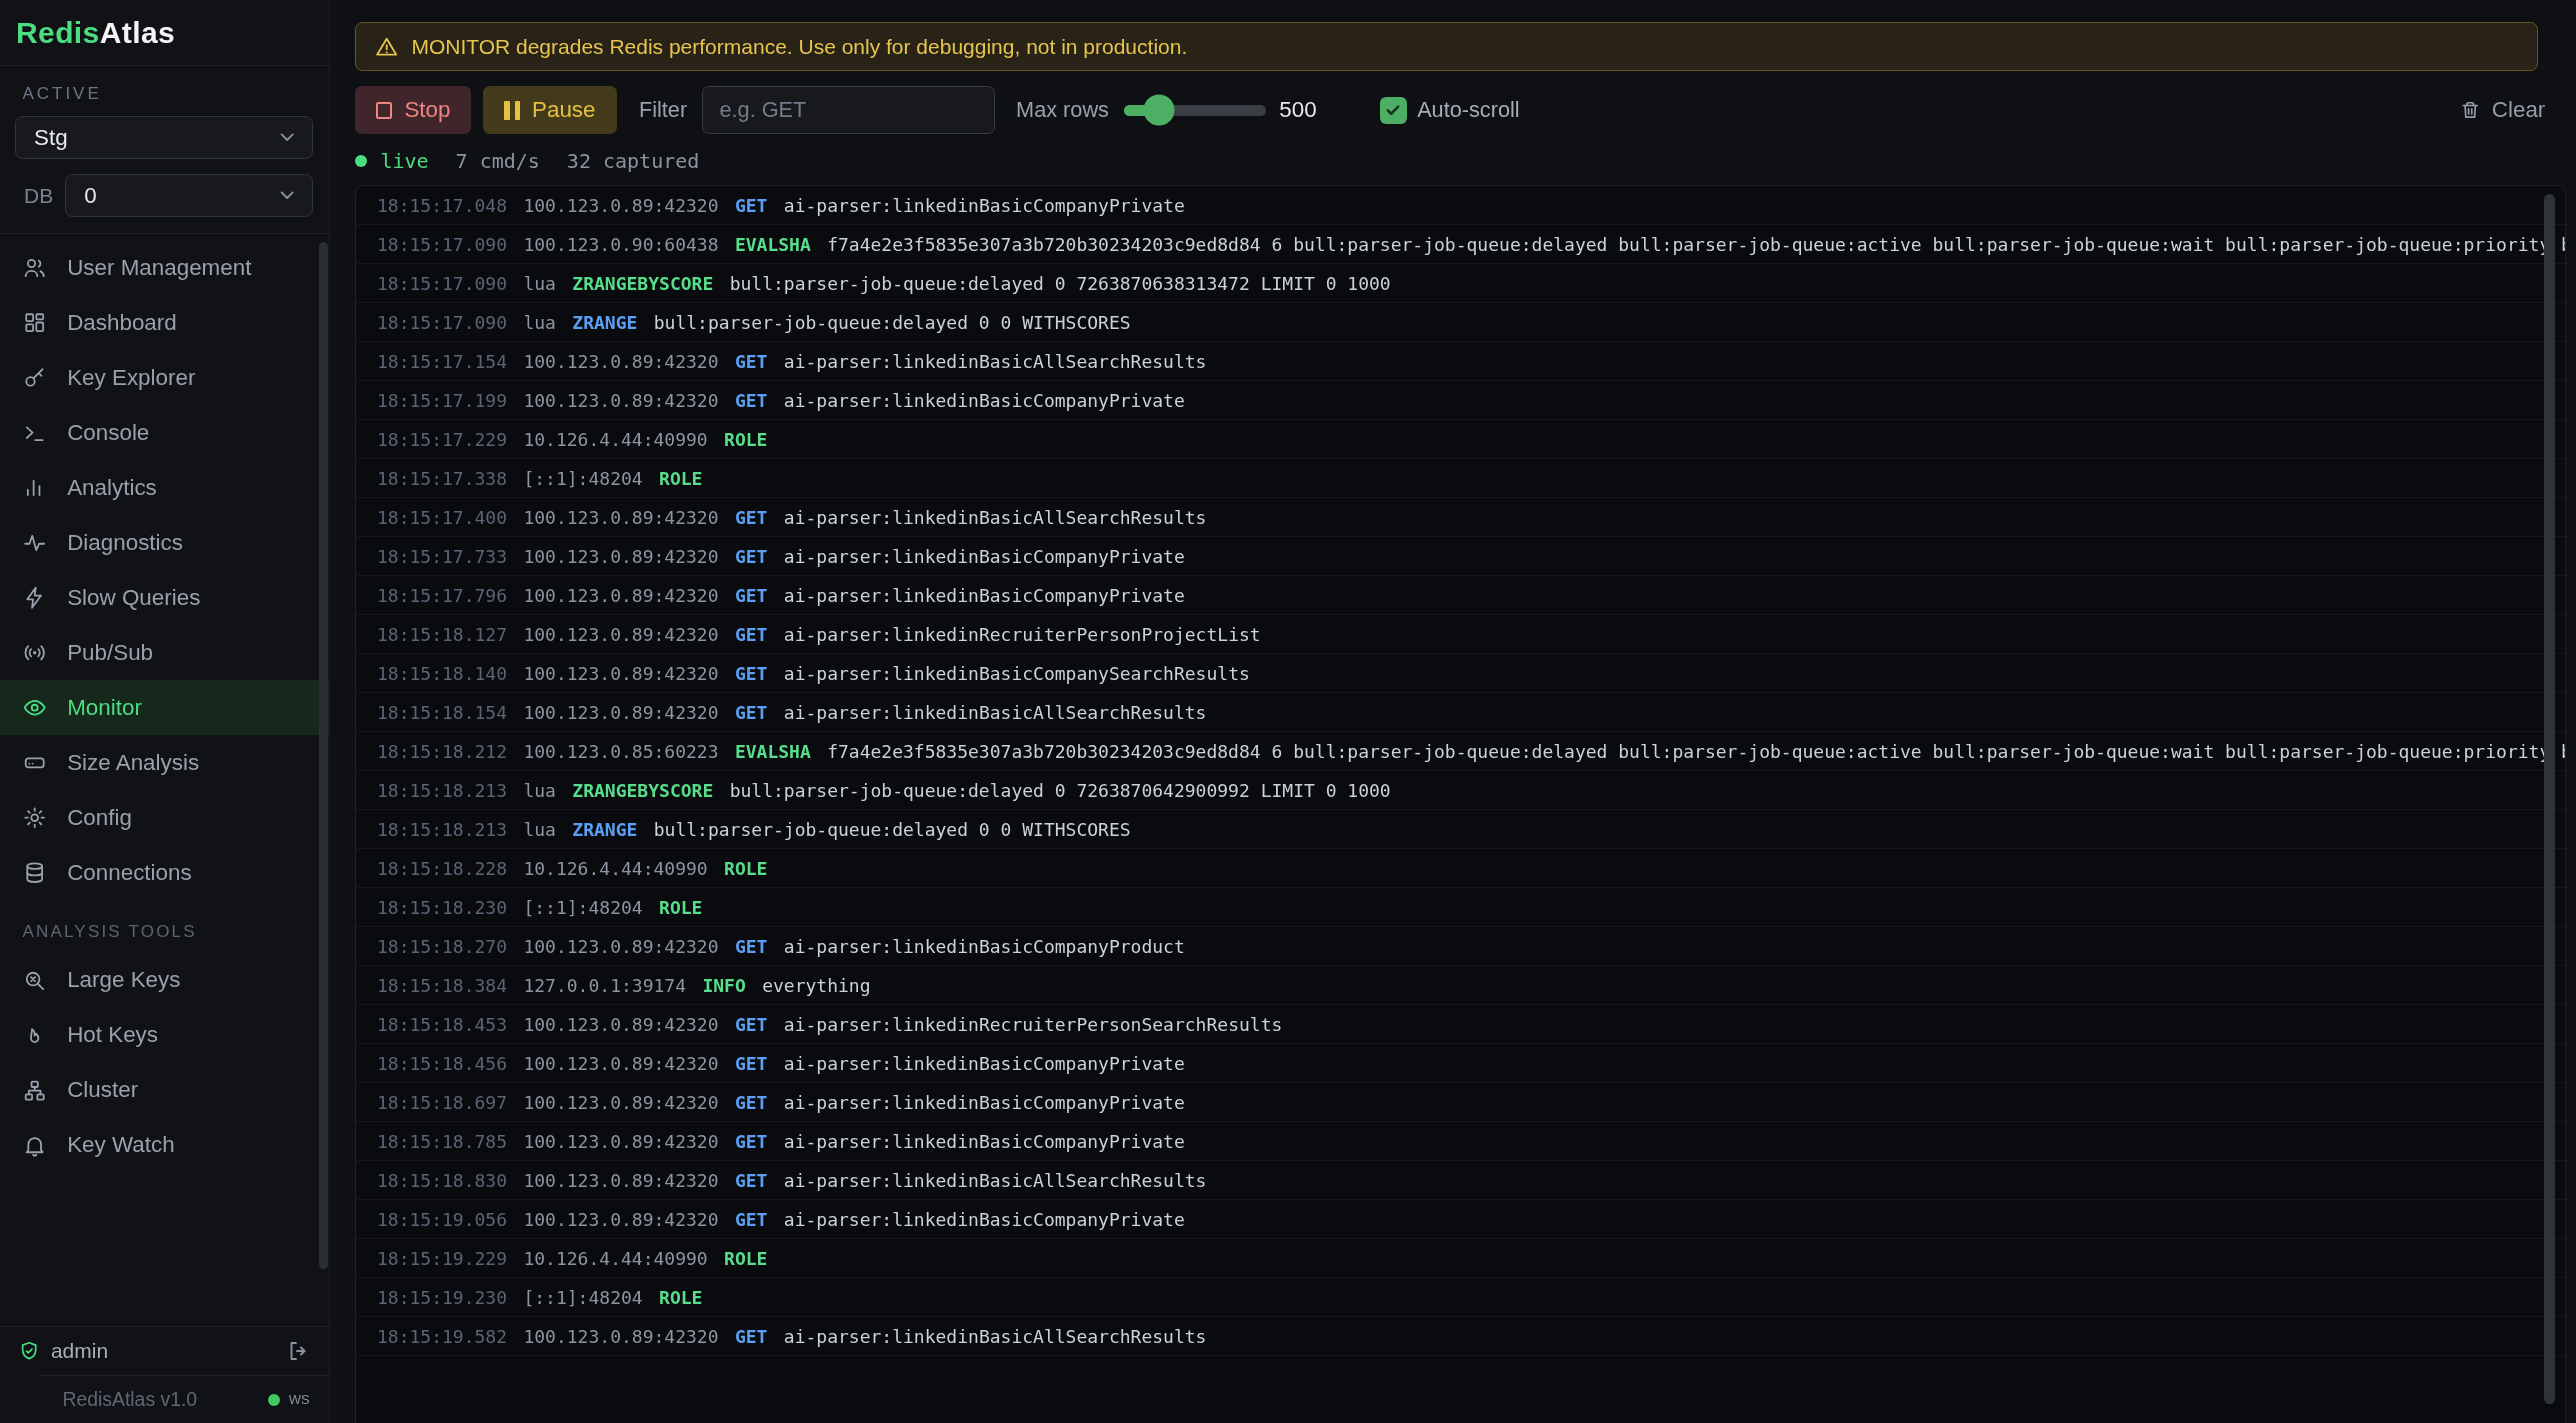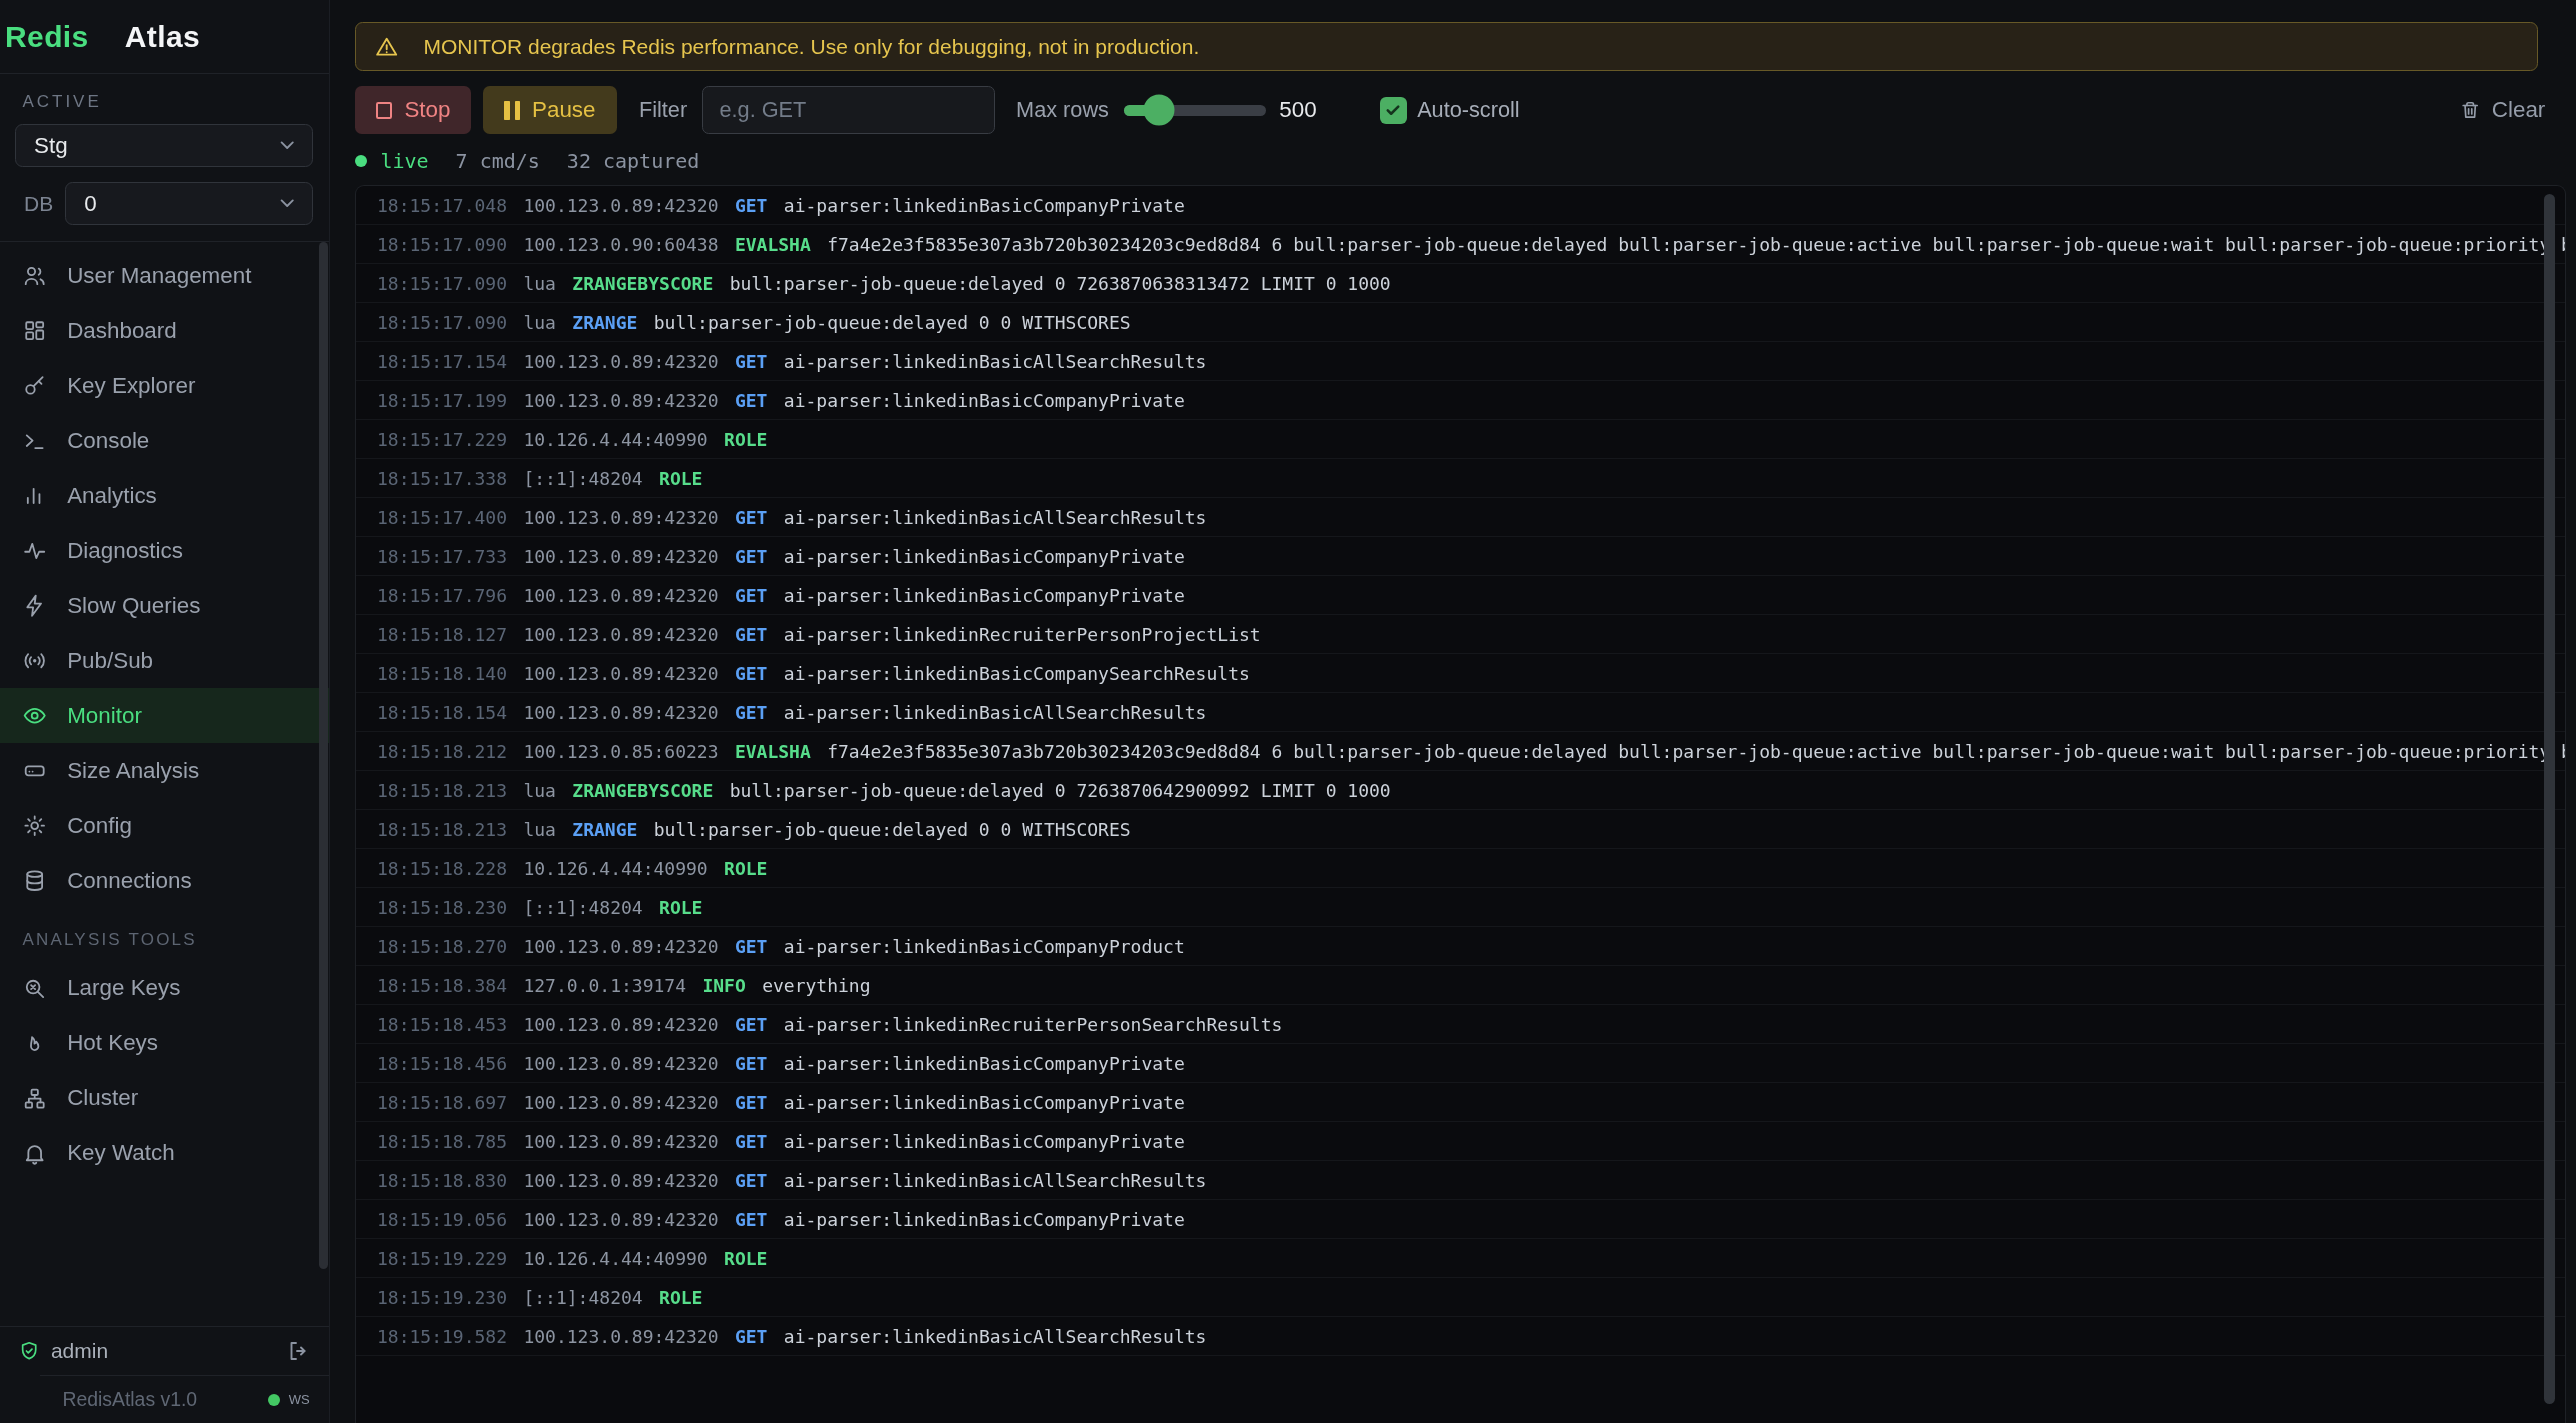--- a/index.html
+++ b/index.html
@@ -3,22 +3,22 @@
 <meta charset="utf-8">
 <style>
   * { margin:0; padding:0; box-sizing:border-box; }
   html,body { width:2576px; height:1423px; overflow:hidden; background:#0e1013;
               font-family:"Liberation Sans", sans-serif; }
   .app { display:flex; width:2576px; height:1423px; }
 
   
   .sidebar { width:330px; min-width:330px; background:#101216; display:flex; flex-direction:column;
              border-right:0.7px solid #1b1e24; position:relative; }
-  .logo { height:74px; display:flex; align-items:center; padding-left:5px;
-          border-bottom:0.7px solid #1f2228; font-size:30px; font-weight:bold; letter-spacing:0.4px;gap:36px; }
+  .logo { height:66px; display:flex; align-items:center; padding-left:16px;
+          border-bottom:0.7px solid #1f2228; font-size:30px; font-weight:bold; letter-spacing:0.4px; }
   .logo .g { color:#4ade80; } .logo .w { color:#f4f5f7; }
   .sb-body { flex:1; overflow:hidden; padding-top:12px; }
   .active-label { color:#6e7684; font-size:17px; letter-spacing:3px; margin:6px 0 12px 22.4px; }
   .select { height:43px; background:#17191e; border:1.5px solid #30343b; border-radius:7.5px;
             display:flex; align-items:center; justify-content:space-between;
             padding:0 13.4px 0 18px; color:#e8eaed; font-size:22.4px; cursor:pointer; }
   .env-select { margin:0 16.4px 0 15px; }
   .db-row { display:flex; align-items:center; margin:15px 16.4px 0 15px; }
   .db-label { color:#7c8492; font-size:21px; margin:0 12px 0 9px; }
   .db-row .select { flex:1; }
@@ -46,21 +46,21 @@
   .version { color:#5f6774; font-size:19.4px; flex:1; }
   .ws-dot { width:12px; height:12px; border-radius:50%; background:#43c763; margin-right:9px; }
   .ws-label { color:#8b93a1; font-size:13px; }
   .sb-scrollbar { position:absolute; right:1.5px; top:242px; width:9px; height:1027px;
                   background:#2b2e34; border-radius:4.5px; }
 
   
   .main { flex:1; display:flex; flex-direction:column; padding:22.4px 9.7px 0 25px; min-width:0; }
   .banner { height:49px; margin-right:28px; background:#282217; border:1.5px solid #675927;
             border-radius:7.5px; display:flex; align-items:center; padding-left:18px;
-            color:#e6c54e; font-size:21px;gap:12px; }
+            color:#e6c54e; font-size:21px; }
   .banner .warn { width:25.4px; height:25.4px; margin-right:12px; }
   .banner .warn svg { width:25.4px; height:25.4px; stroke:#e6c54e; fill:none; stroke-width:1.8;
             stroke-linecap:round; stroke-linejoin:round; }
   .toolbar { height:48px; margin-top:15px; display:flex; align-items:center;justify-content:space-between; }
   .btn { height:48px; border-radius:6.7px; display:flex; align-items:center; padding:0 21px;
          font-size:22.4px; cursor:pointer; border:none; }
   .btn-stop { background:#40262a; color:#ef8383; }
   .stop-ic { width:16.4px; height:16.4px; border:2.2px solid #ef8383; border-radius:2.2px; margin-right:12px; }
   .btn-pause { background:#433a1c; color:#e5c043; margin-left:12px; }
   .pause-ic { display:inline-flex; gap:5.2px; margin-right:12px; }

